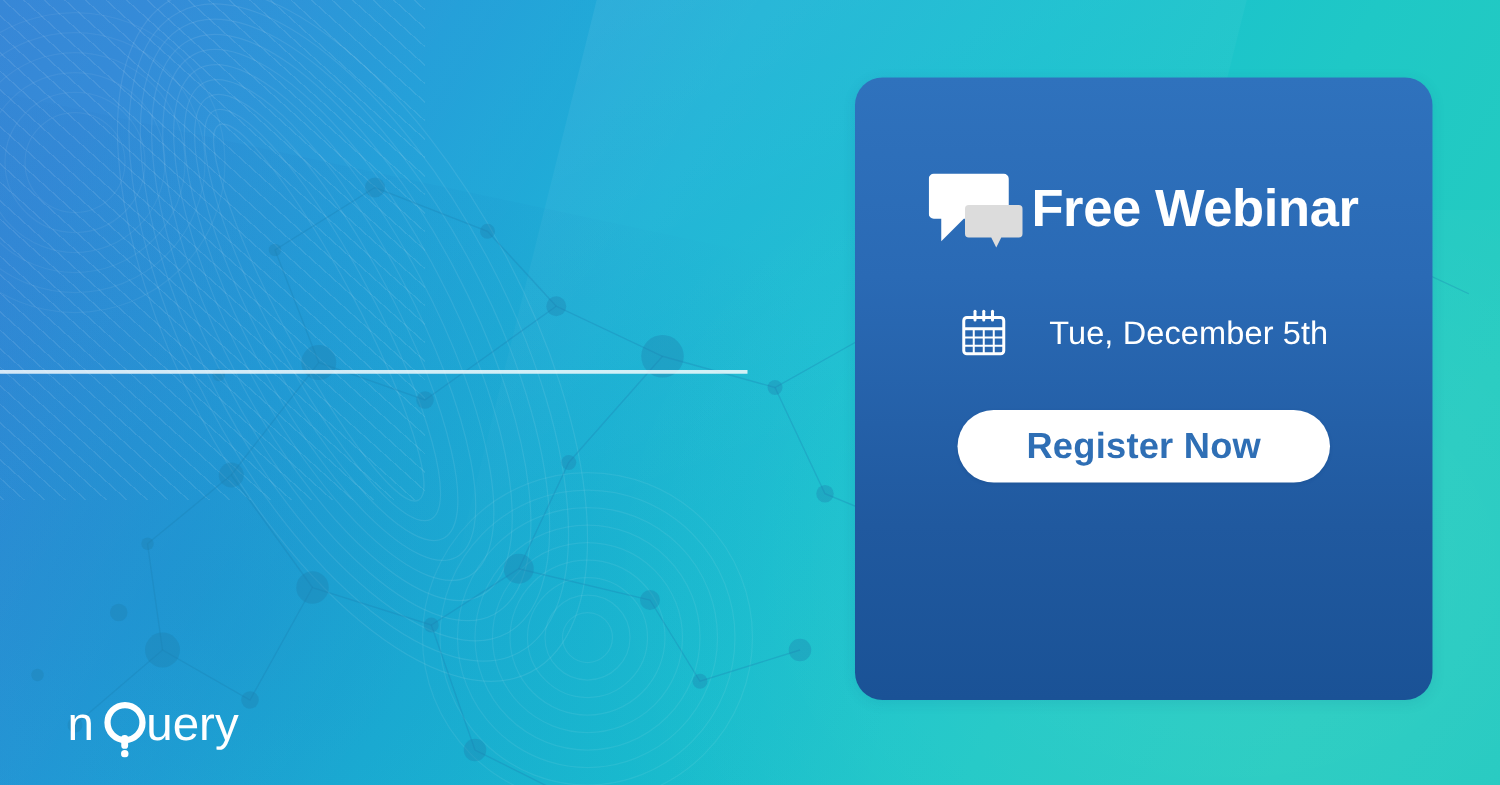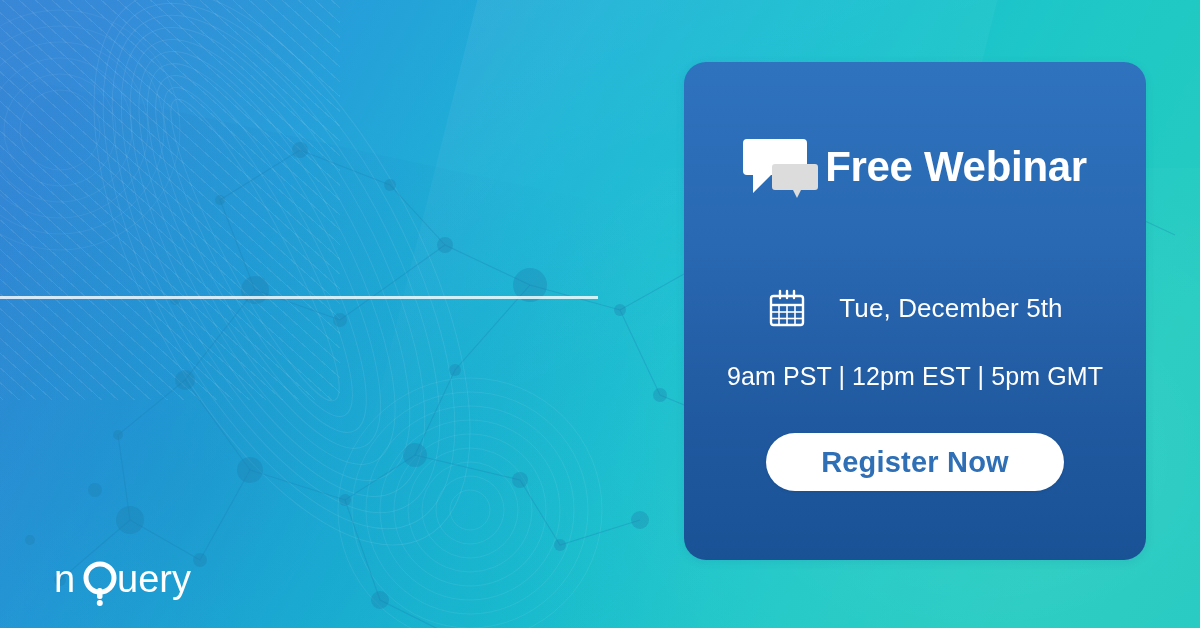--- a/index.html
+++ b/index.html
@@ -143,21 +143,21 @@
     color: #ffffff;
     font-size: 42px;
     font-weight: 700;
     letter-spacing: -0.3px;
     line-height: 1;
   }
   .card-date-row {
     display: flex;
     align-items: center;
     gap: 32px;
-    margin-top: 88px;
+    margin-top: 46px;
   }
   .cal-icon { display: block; }
   .card-date {
     color: #ffffff;
     font-size: 26px;
     font-weight: 400;
     letter-spacing: 0.1px;
   }
   .card-times {
     margin-top: 34px;
@@ -331,18 +331,17 @@
           <path d="M12 17 V37"></path>
             <path d="M20 17 V37"></path>
             <path d="M28 17 V37"></path>
           <path d="M4 24 H36"></path>
             <path d="M4 30.5 H36"></path>
         </g>
       </svg>
       <span class="card-date">Tue, December 5th</span>
     </div>
 
-    <div class="card-times">9am PST | 12pm EST | 5pm GMT</div>
 
     <button class="cta">Register Now</button>
   </div>
 
 </div>
 
 </body></html>

